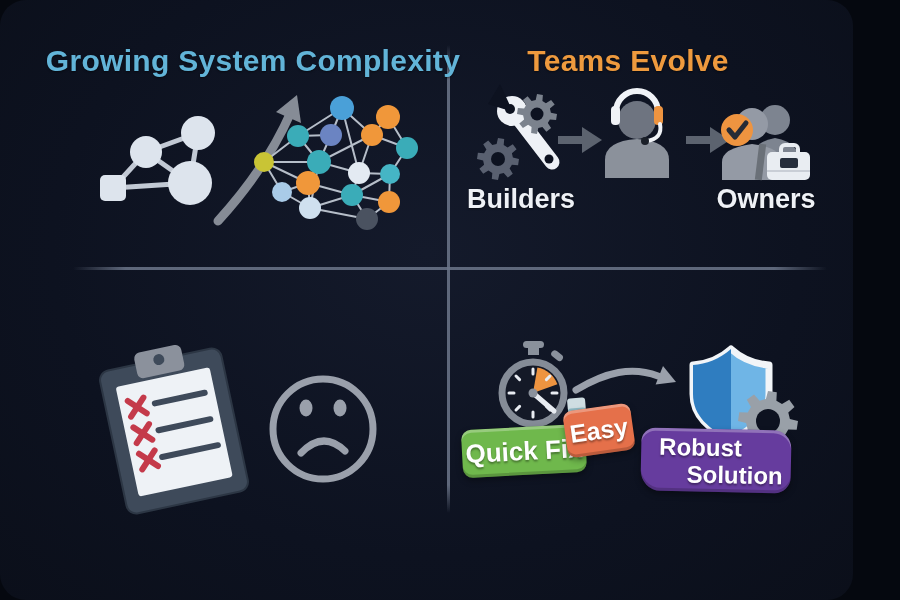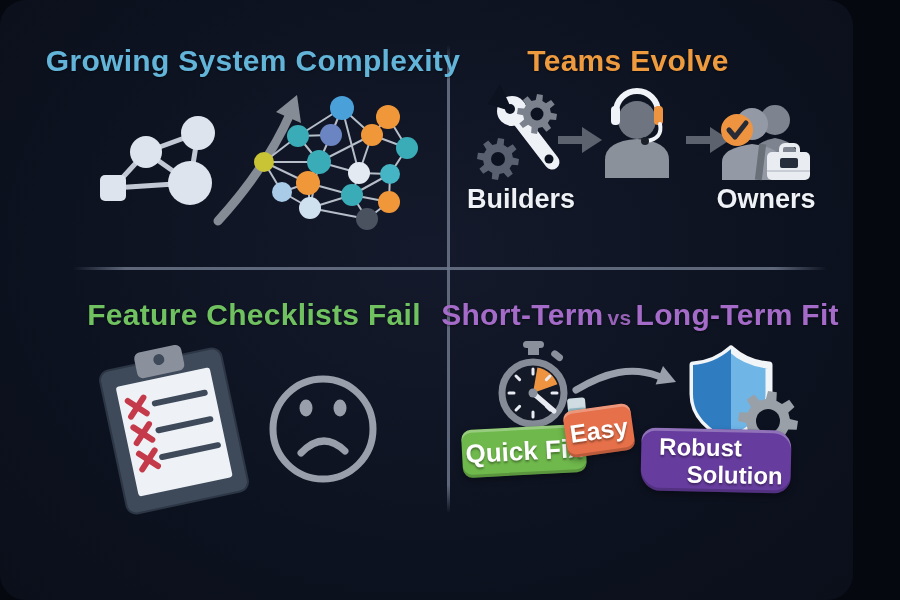--- a/index.html
+++ b/index.html
@@ -48,24 +48,20 @@
 </head>
 <body>
 
 <div class="canvas">
 
   <div class="divider-h"></div>
   <div class="divider-v"></div>
 
   <div class="title" style="left: 253px; top: 44px; color: rgb(98, 180, 216);">Growing System Complexity</div>
   <div class="title" style="left: 628px; top: 44px; color: rgb(238, 154, 62);">Teams Evolve</div>
-  <div class="title" style="left: 254px; top: 298px; color: rgb(112, 193, 96);">Feature Checklists Fail</div>
-  <div class="title" style="left: 640px; top: 298px; color: rgb(165, 107, 200);">
-    <span>Short-Term</span><span class="vs">vs</span><span>Long-Term Fit</span>
-  </div>
 
   <div class="stage-label" style="left:521px">Builders</div>
   <div class="stage-label" style="left:766px">Owners</div>
 
   <div class="badge badge-quick-fix" style="background-color: rgb(111, 184, 76);">Quick Fix</div>
   <div class="badge badge-easy" style="background-color: rgb(229, 112, 74);">Easy</div>
   <div class="badge badge-robust" style="background-color: rgb(102, 60, 158);">
     <span>Robust</span>
     <span class="line2">Solution</span>
   </div>

